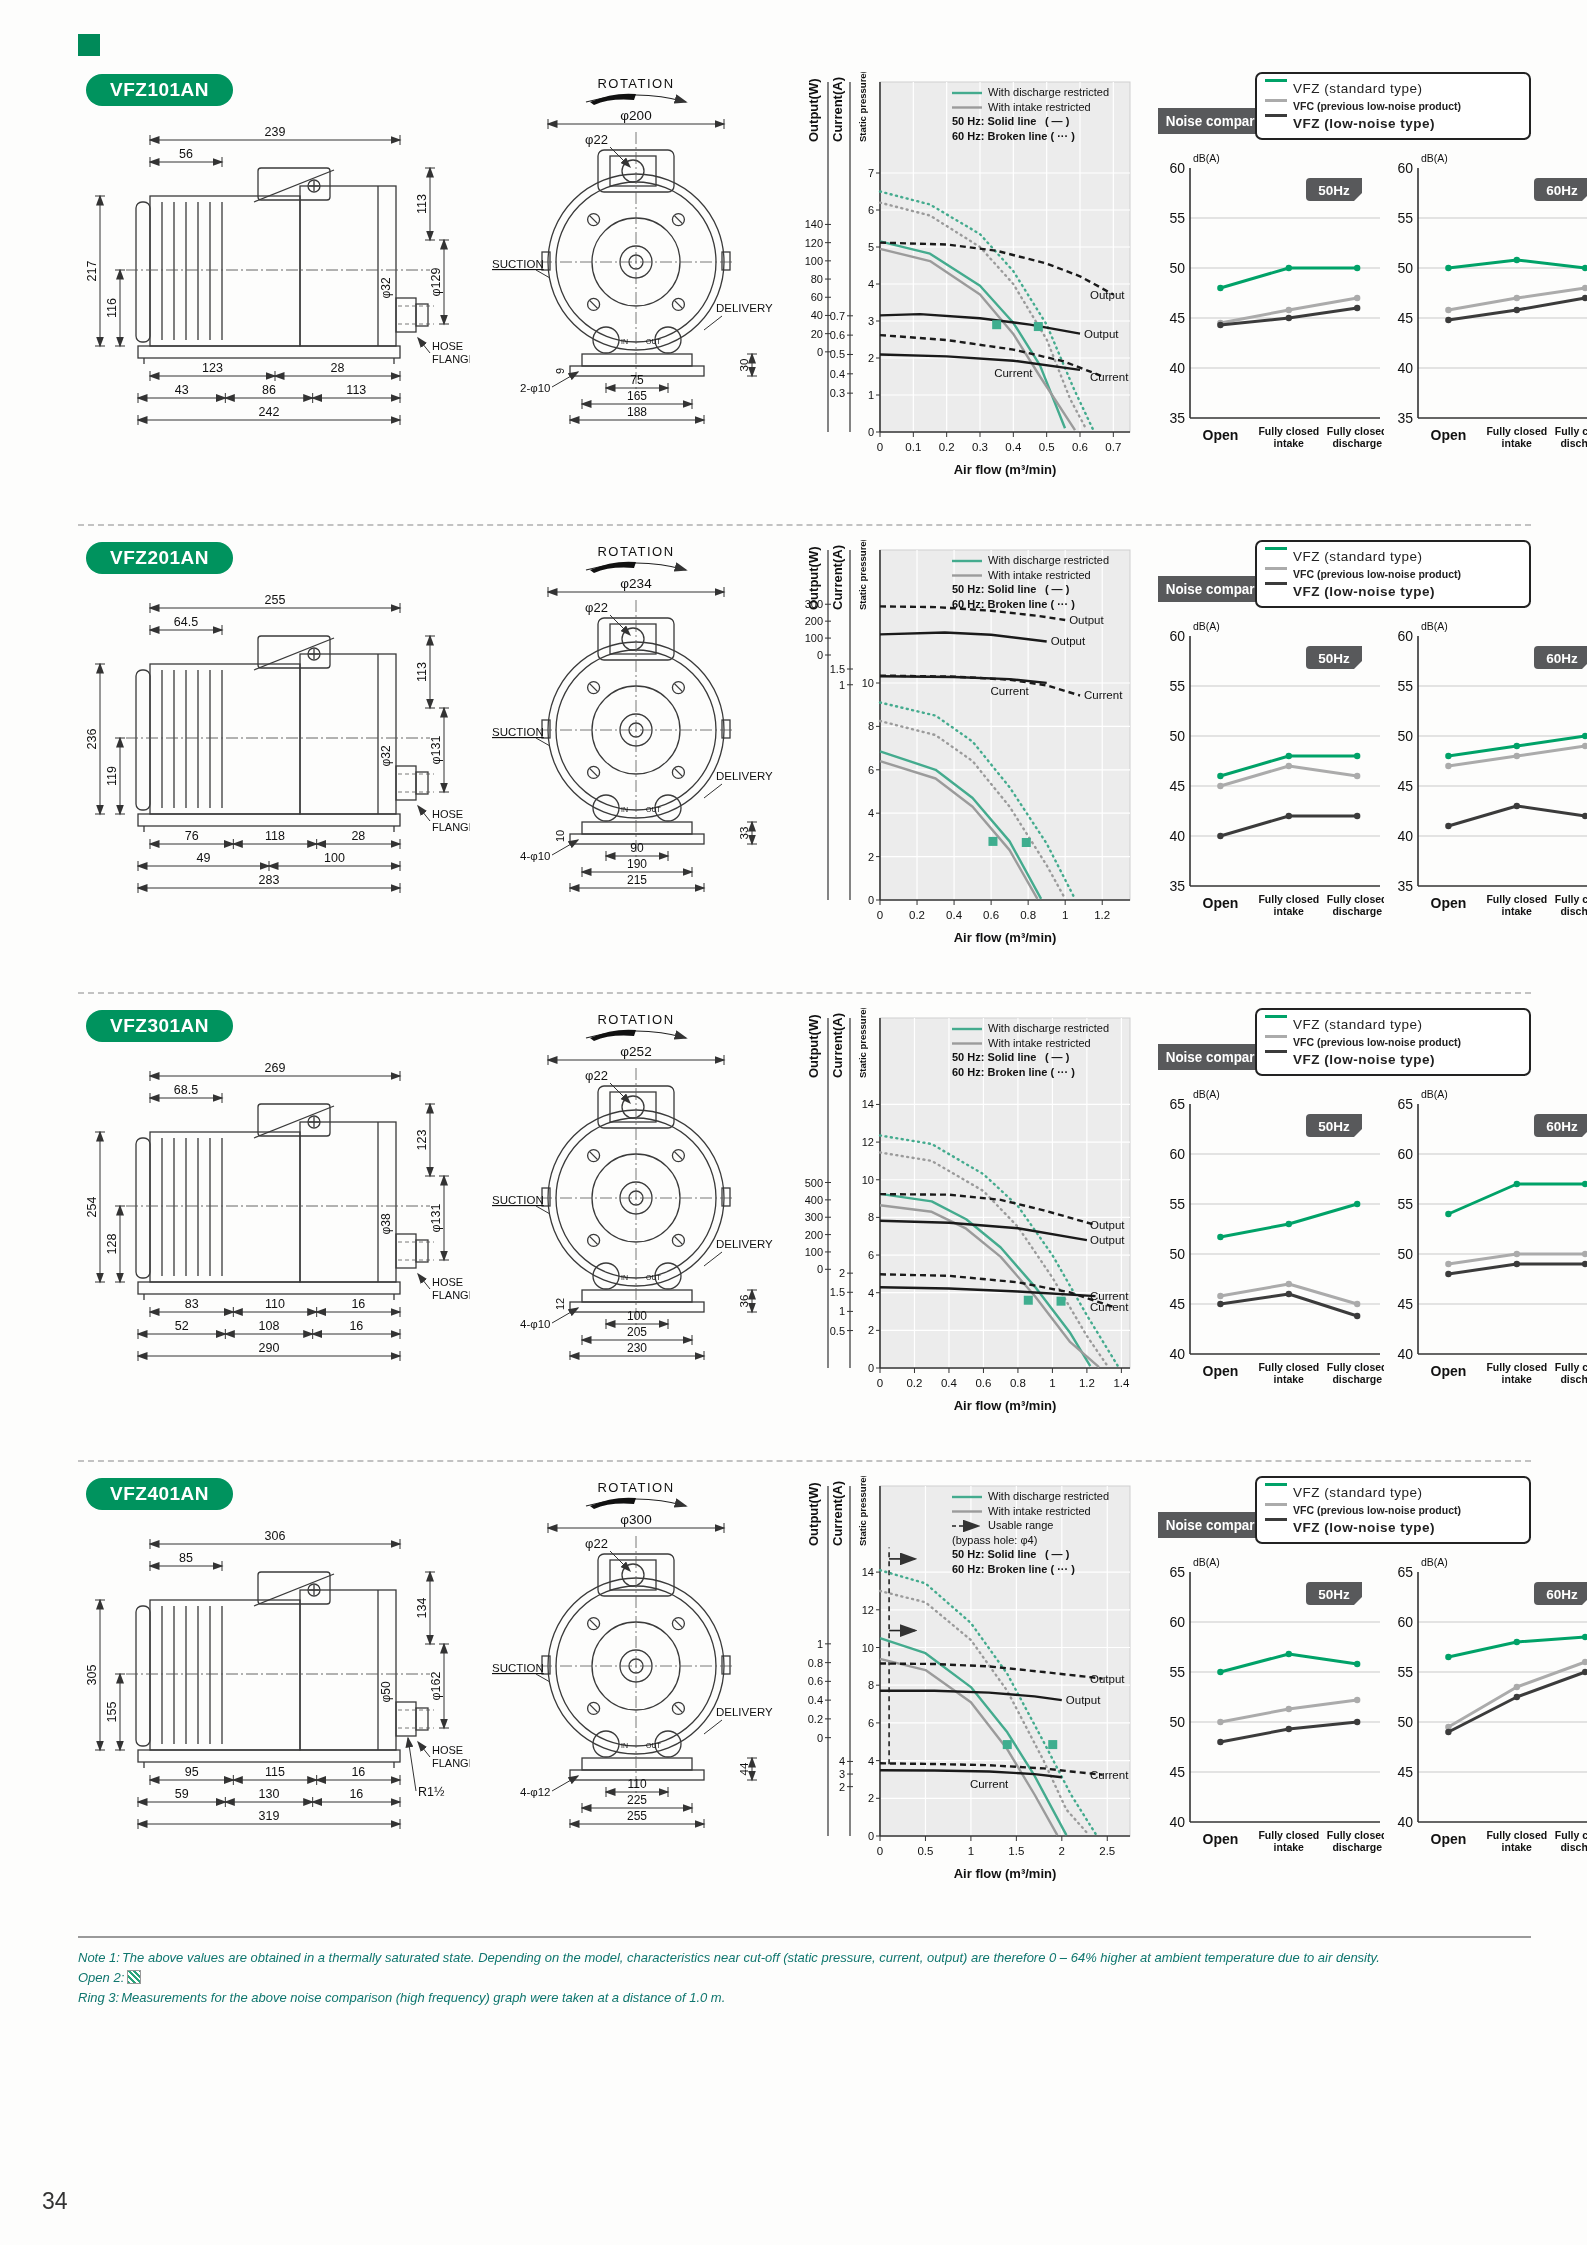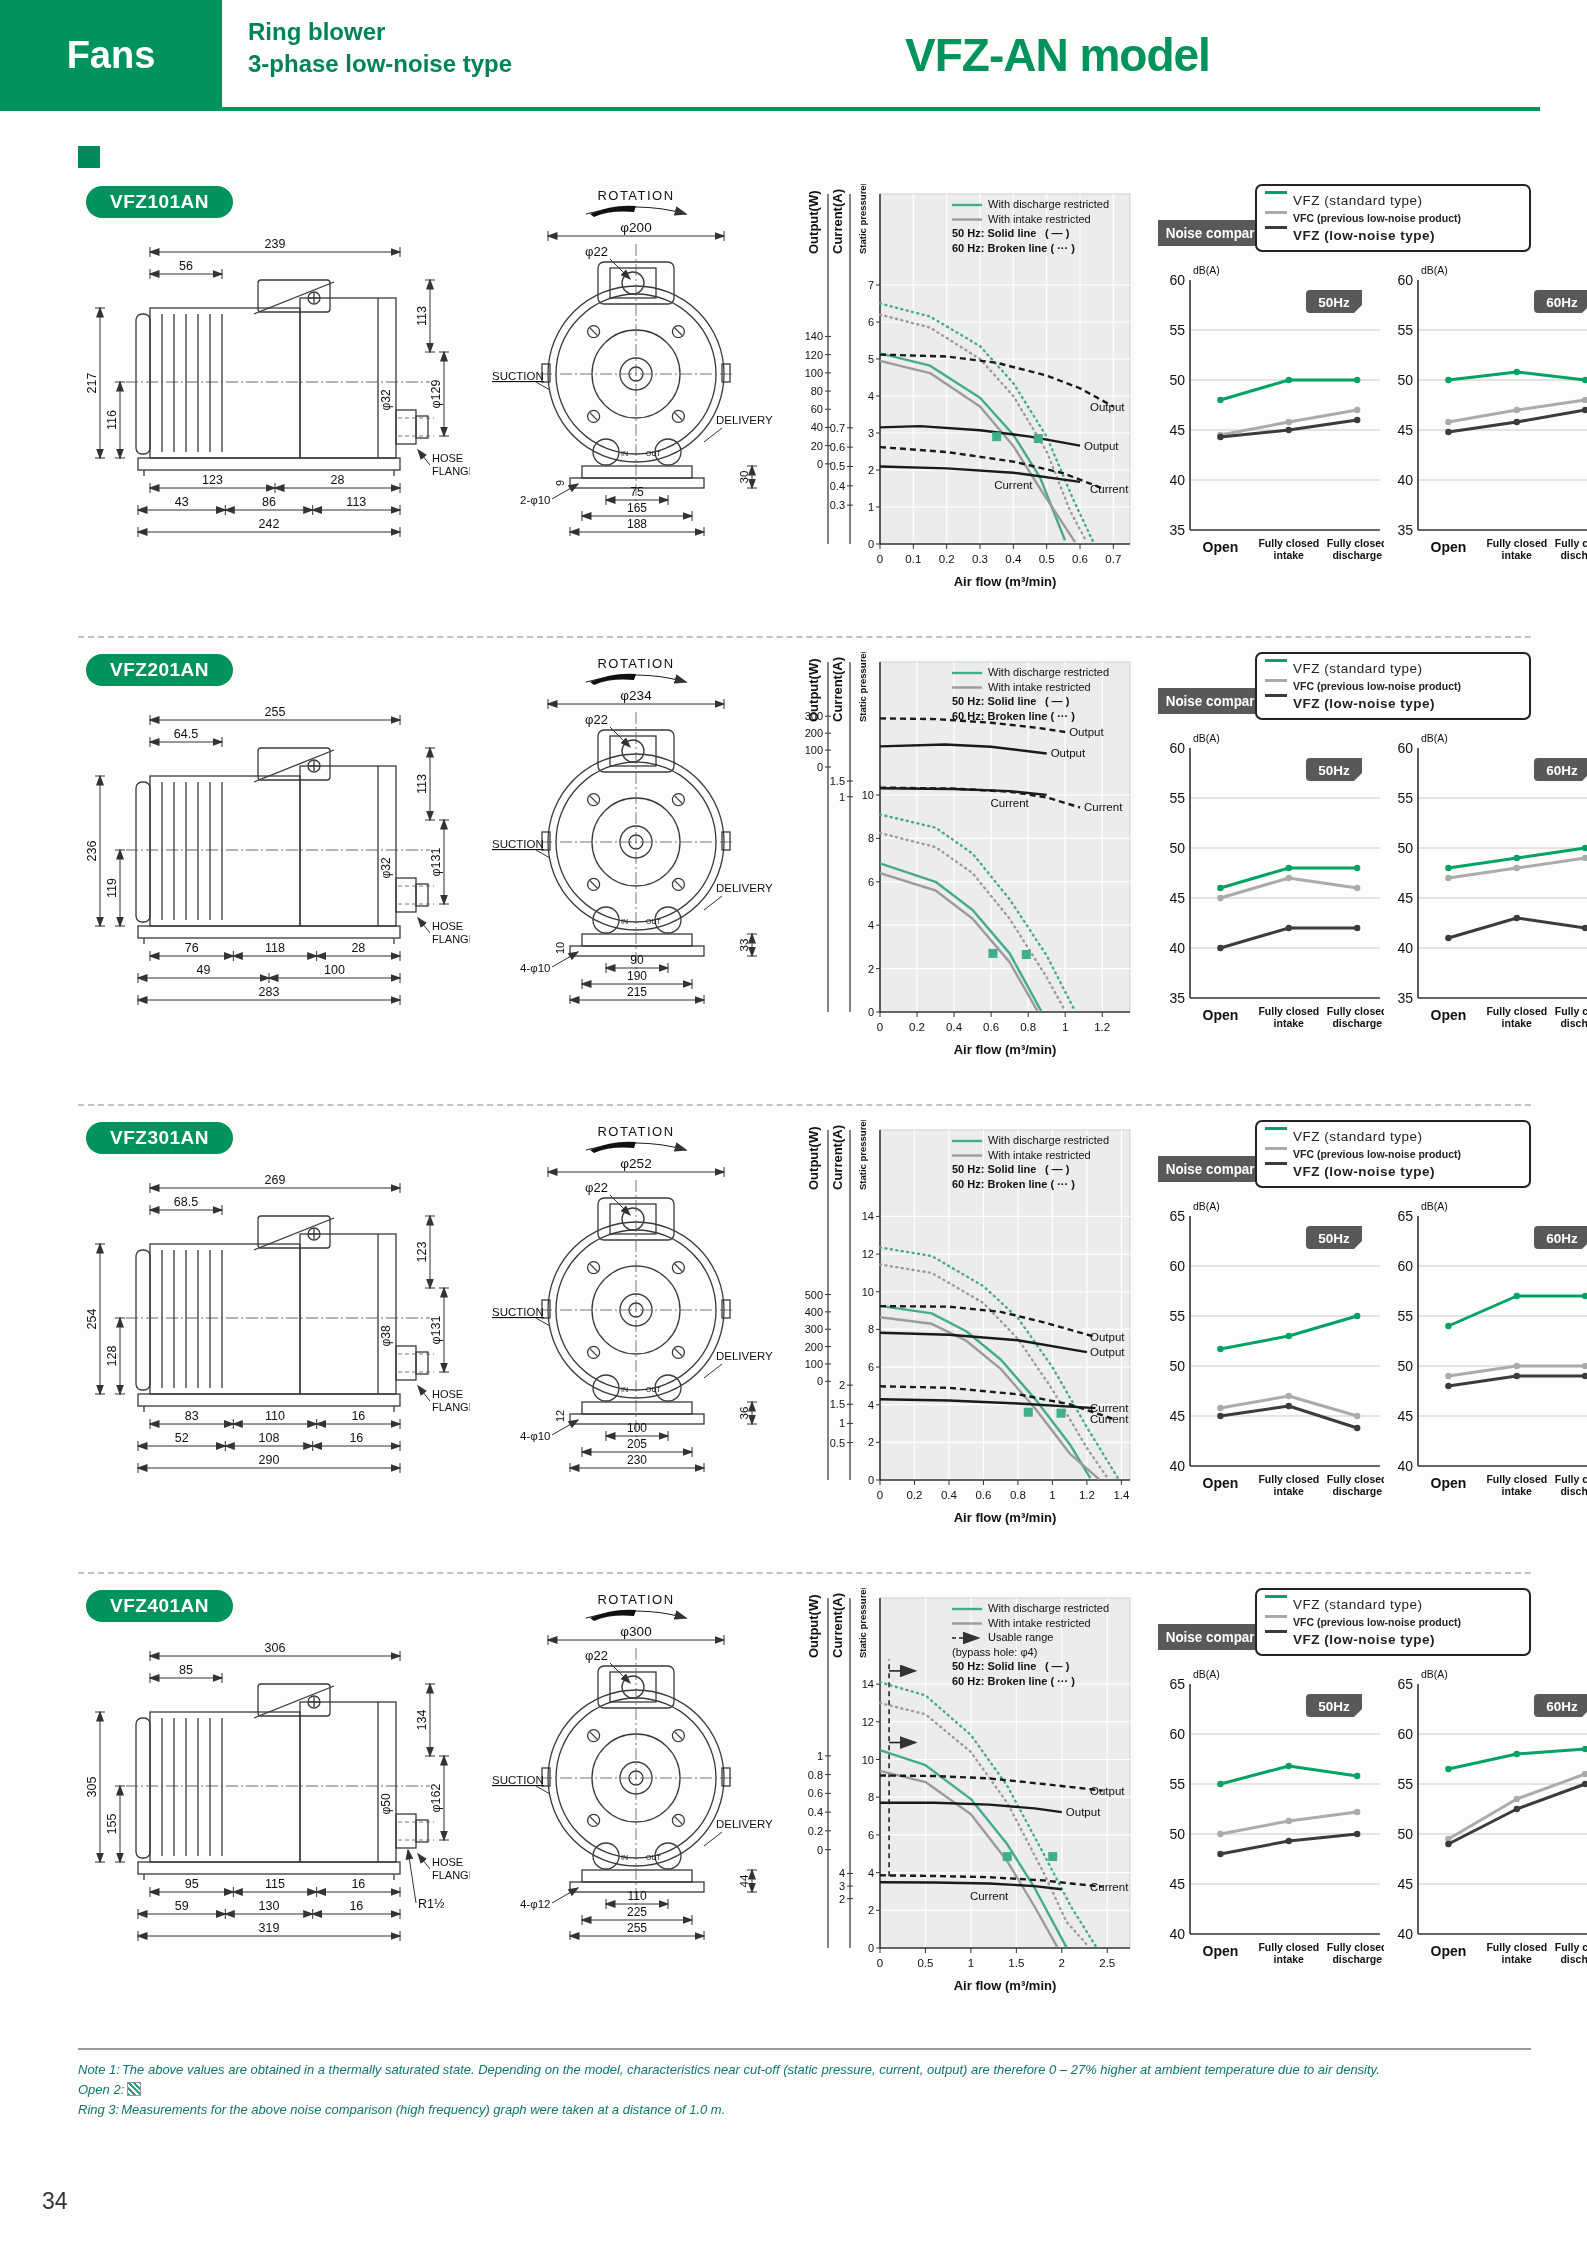--- a/index.html
+++ b/index.html
@@ -38,31 +38,20 @@
   .note .txt{margin-left:2px;}
   .n1-wrap{max-width:1420px;}
   .hatch{display:inline-block;width:12px;height:12px;margin:2px 3px 0 3px;border:1px solid #999;
     background:repeating-linear-gradient(45deg,#2aa37a 0 2px,#ffffff 2px 4px);}
   .pagenum{position:absolute;left:42px;bottom:30px;font-size:23px;color:#333;}
 </style>
 </head>
 <body>
 
 <div class="page">
-  <header>
-    <div class="fans-block">
-      <span>Fans</span>
-    </div>
-    <div class="subtitle">
-      <div>Ring blower</div>
-      <div>3-phase low-noise type</div>
-    </div>
-    <div class="model-title">VFZ-AN model</div>
-    <div class="header-rule"></div>
-  </header>
 
   <h2 class="sec-title">
     <span class="sq"></span>
   </h2>
 
   <div id="sections">
       <section class="model">
         <div class="draw-col"><div class="badge">VFZ101AN</div><svg width="392" height="322" viewBox="0 0 392 322">
             <defs>
     <marker id="aLs0a" markerWidth="11" markerHeight="8" refX="1.5" refY="4" orient="auto">
@@ -1529,21 +1518,21 @@
        </div>
      </div>
         </div>
       </section>
     </div>
 
   <div class="notes-rule"></div>
   <div class="notes">
     <div class="note">
       <span class="lbl">Note 1:</span>
-      <span class="txt n1-wrap">The above values are obtained in a thermally saturated state. Depending on the model, characteristics near cut-off (static pressure, current, output) are therefore 0 – 27% higher at ambient temperature due to air density.</span>
+      <span class="txt n1-wrap">The above values are obtained in a thermally saturated state. Depending on the model, characteristics near cut-off (static pressure, current, output) are therefore 0 – 64% higher at ambient temperature due to air density.</span>
     </div>
     <div class="note">
       <span class="lbl">Open 2:</span>
       <span class="hatch"></span>
     </div>
     <div class="note">
       <span class="lbl">Ring 3:</span>
       <span class="txt">Measurements for the above noise comparison (high frequency) graph were taken at a distance of 1.0 m.</span>
     </div>
   </div>

